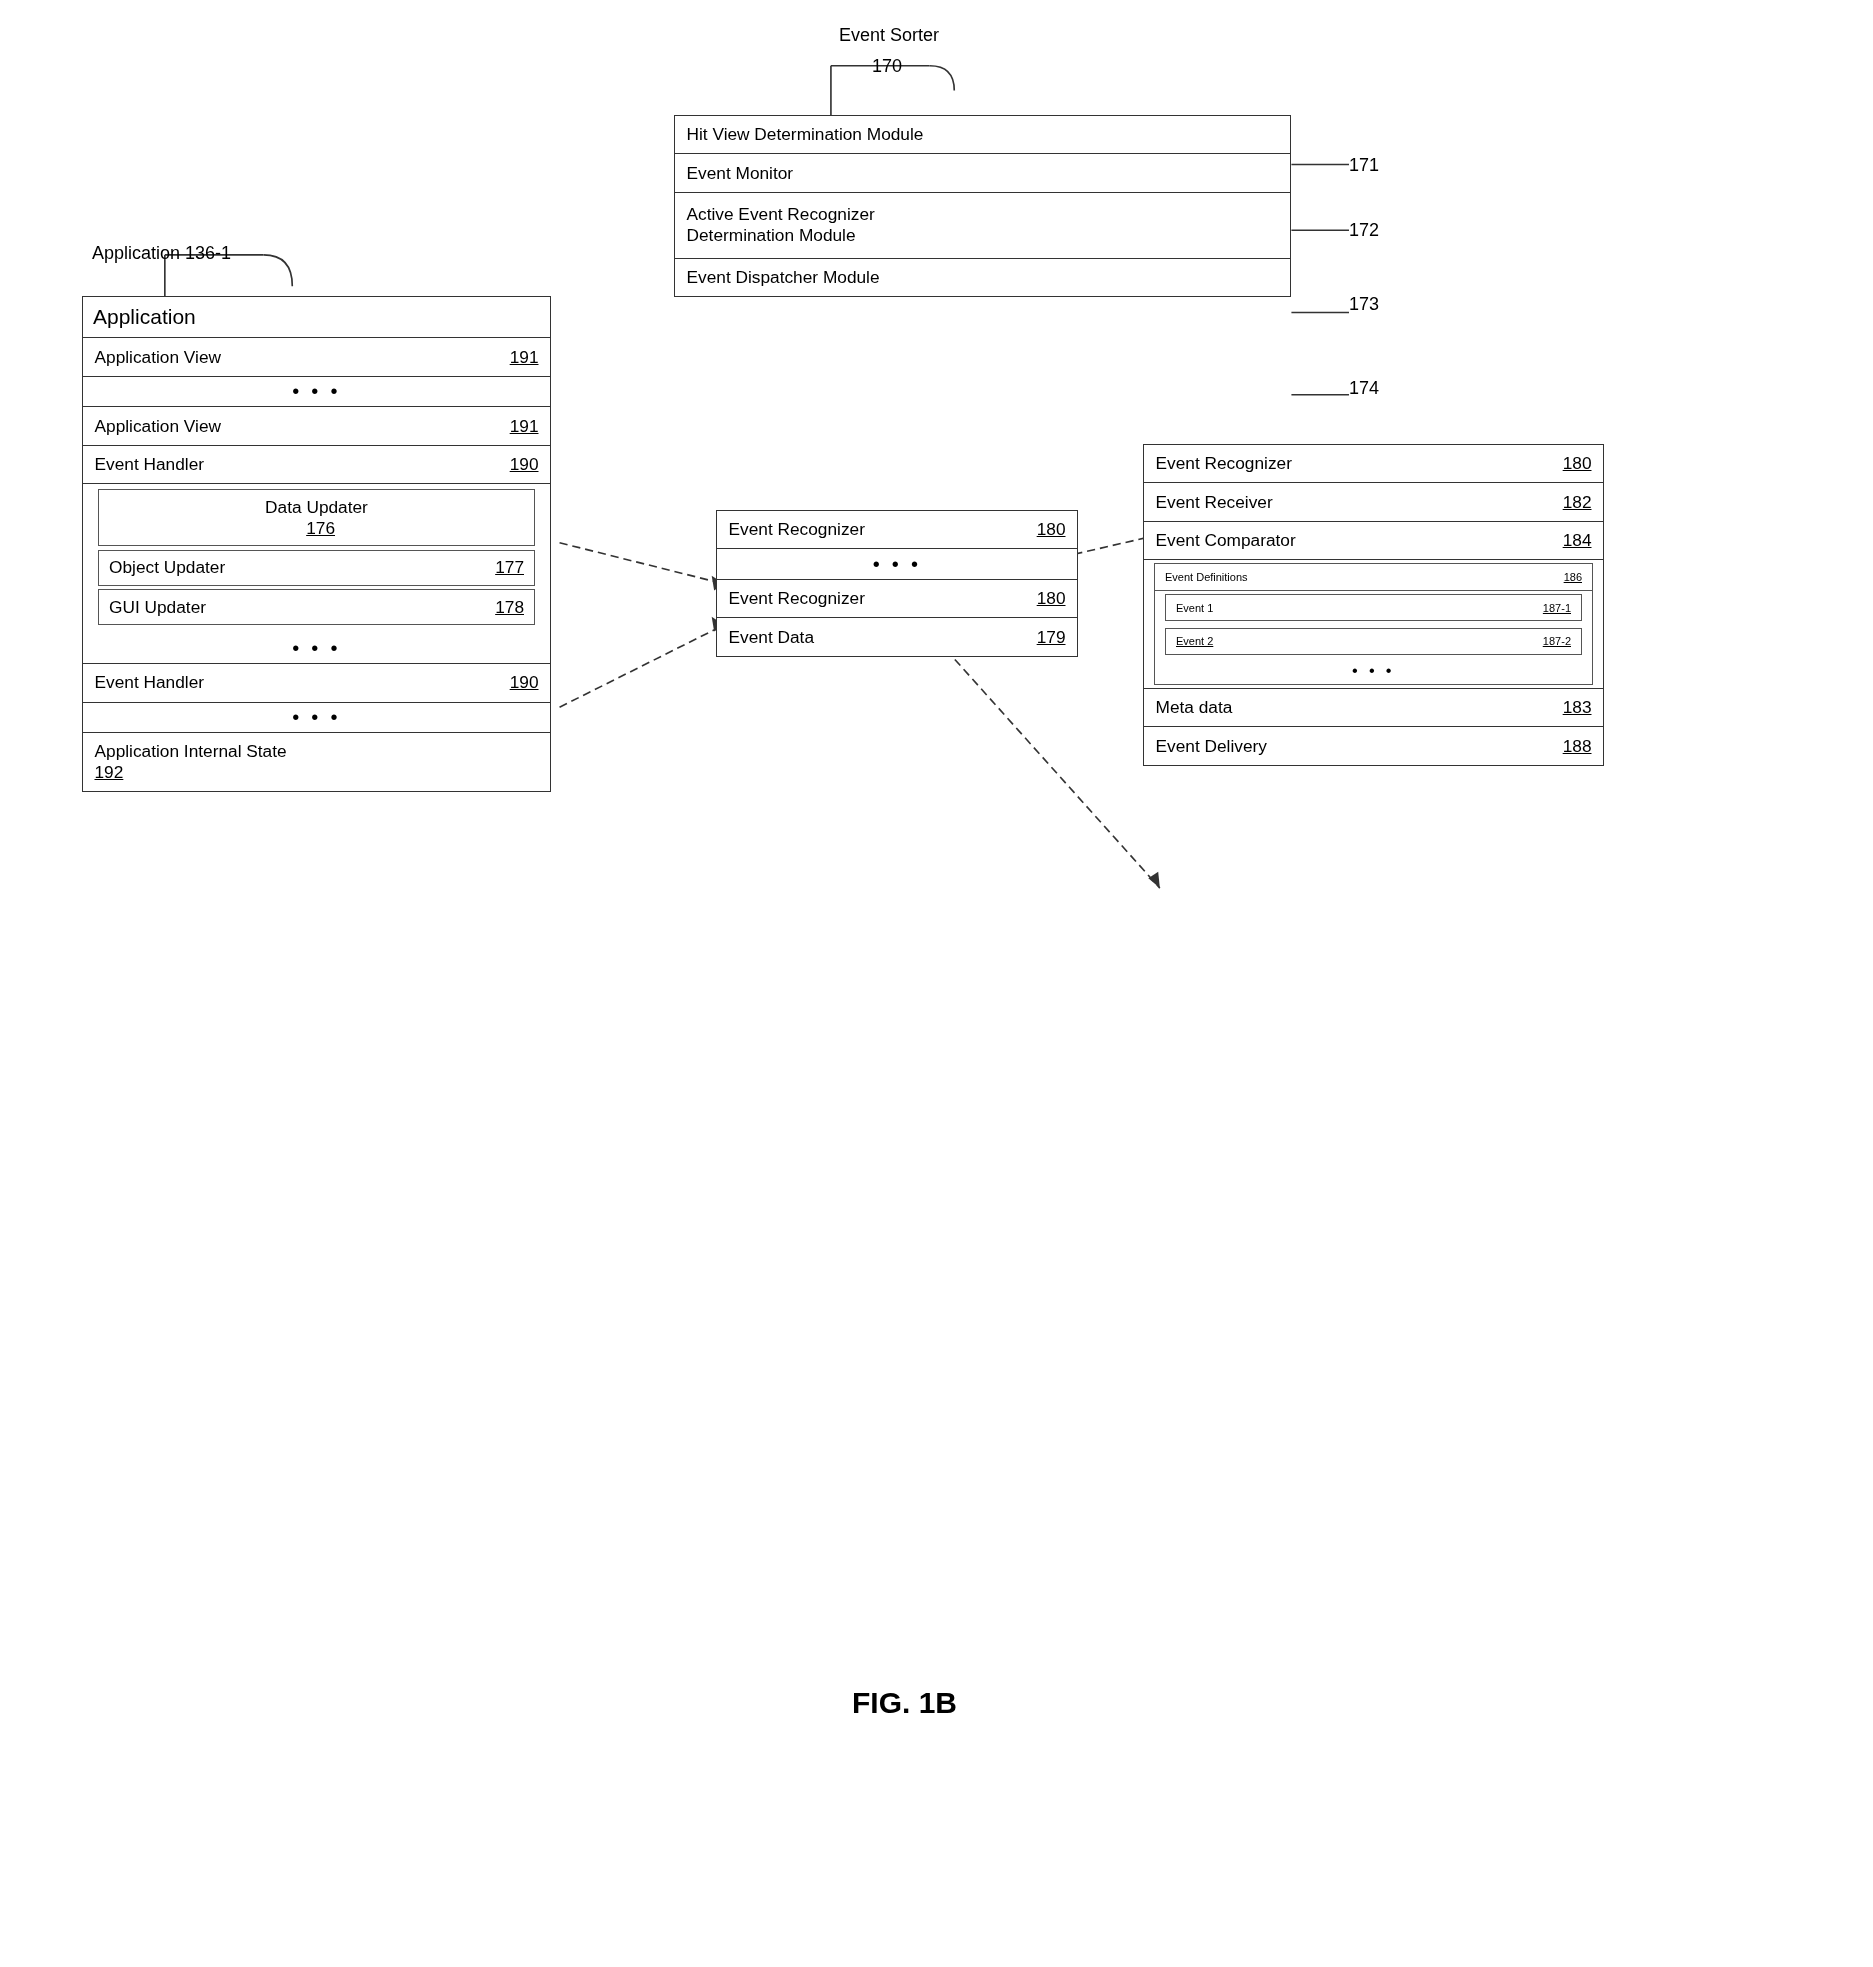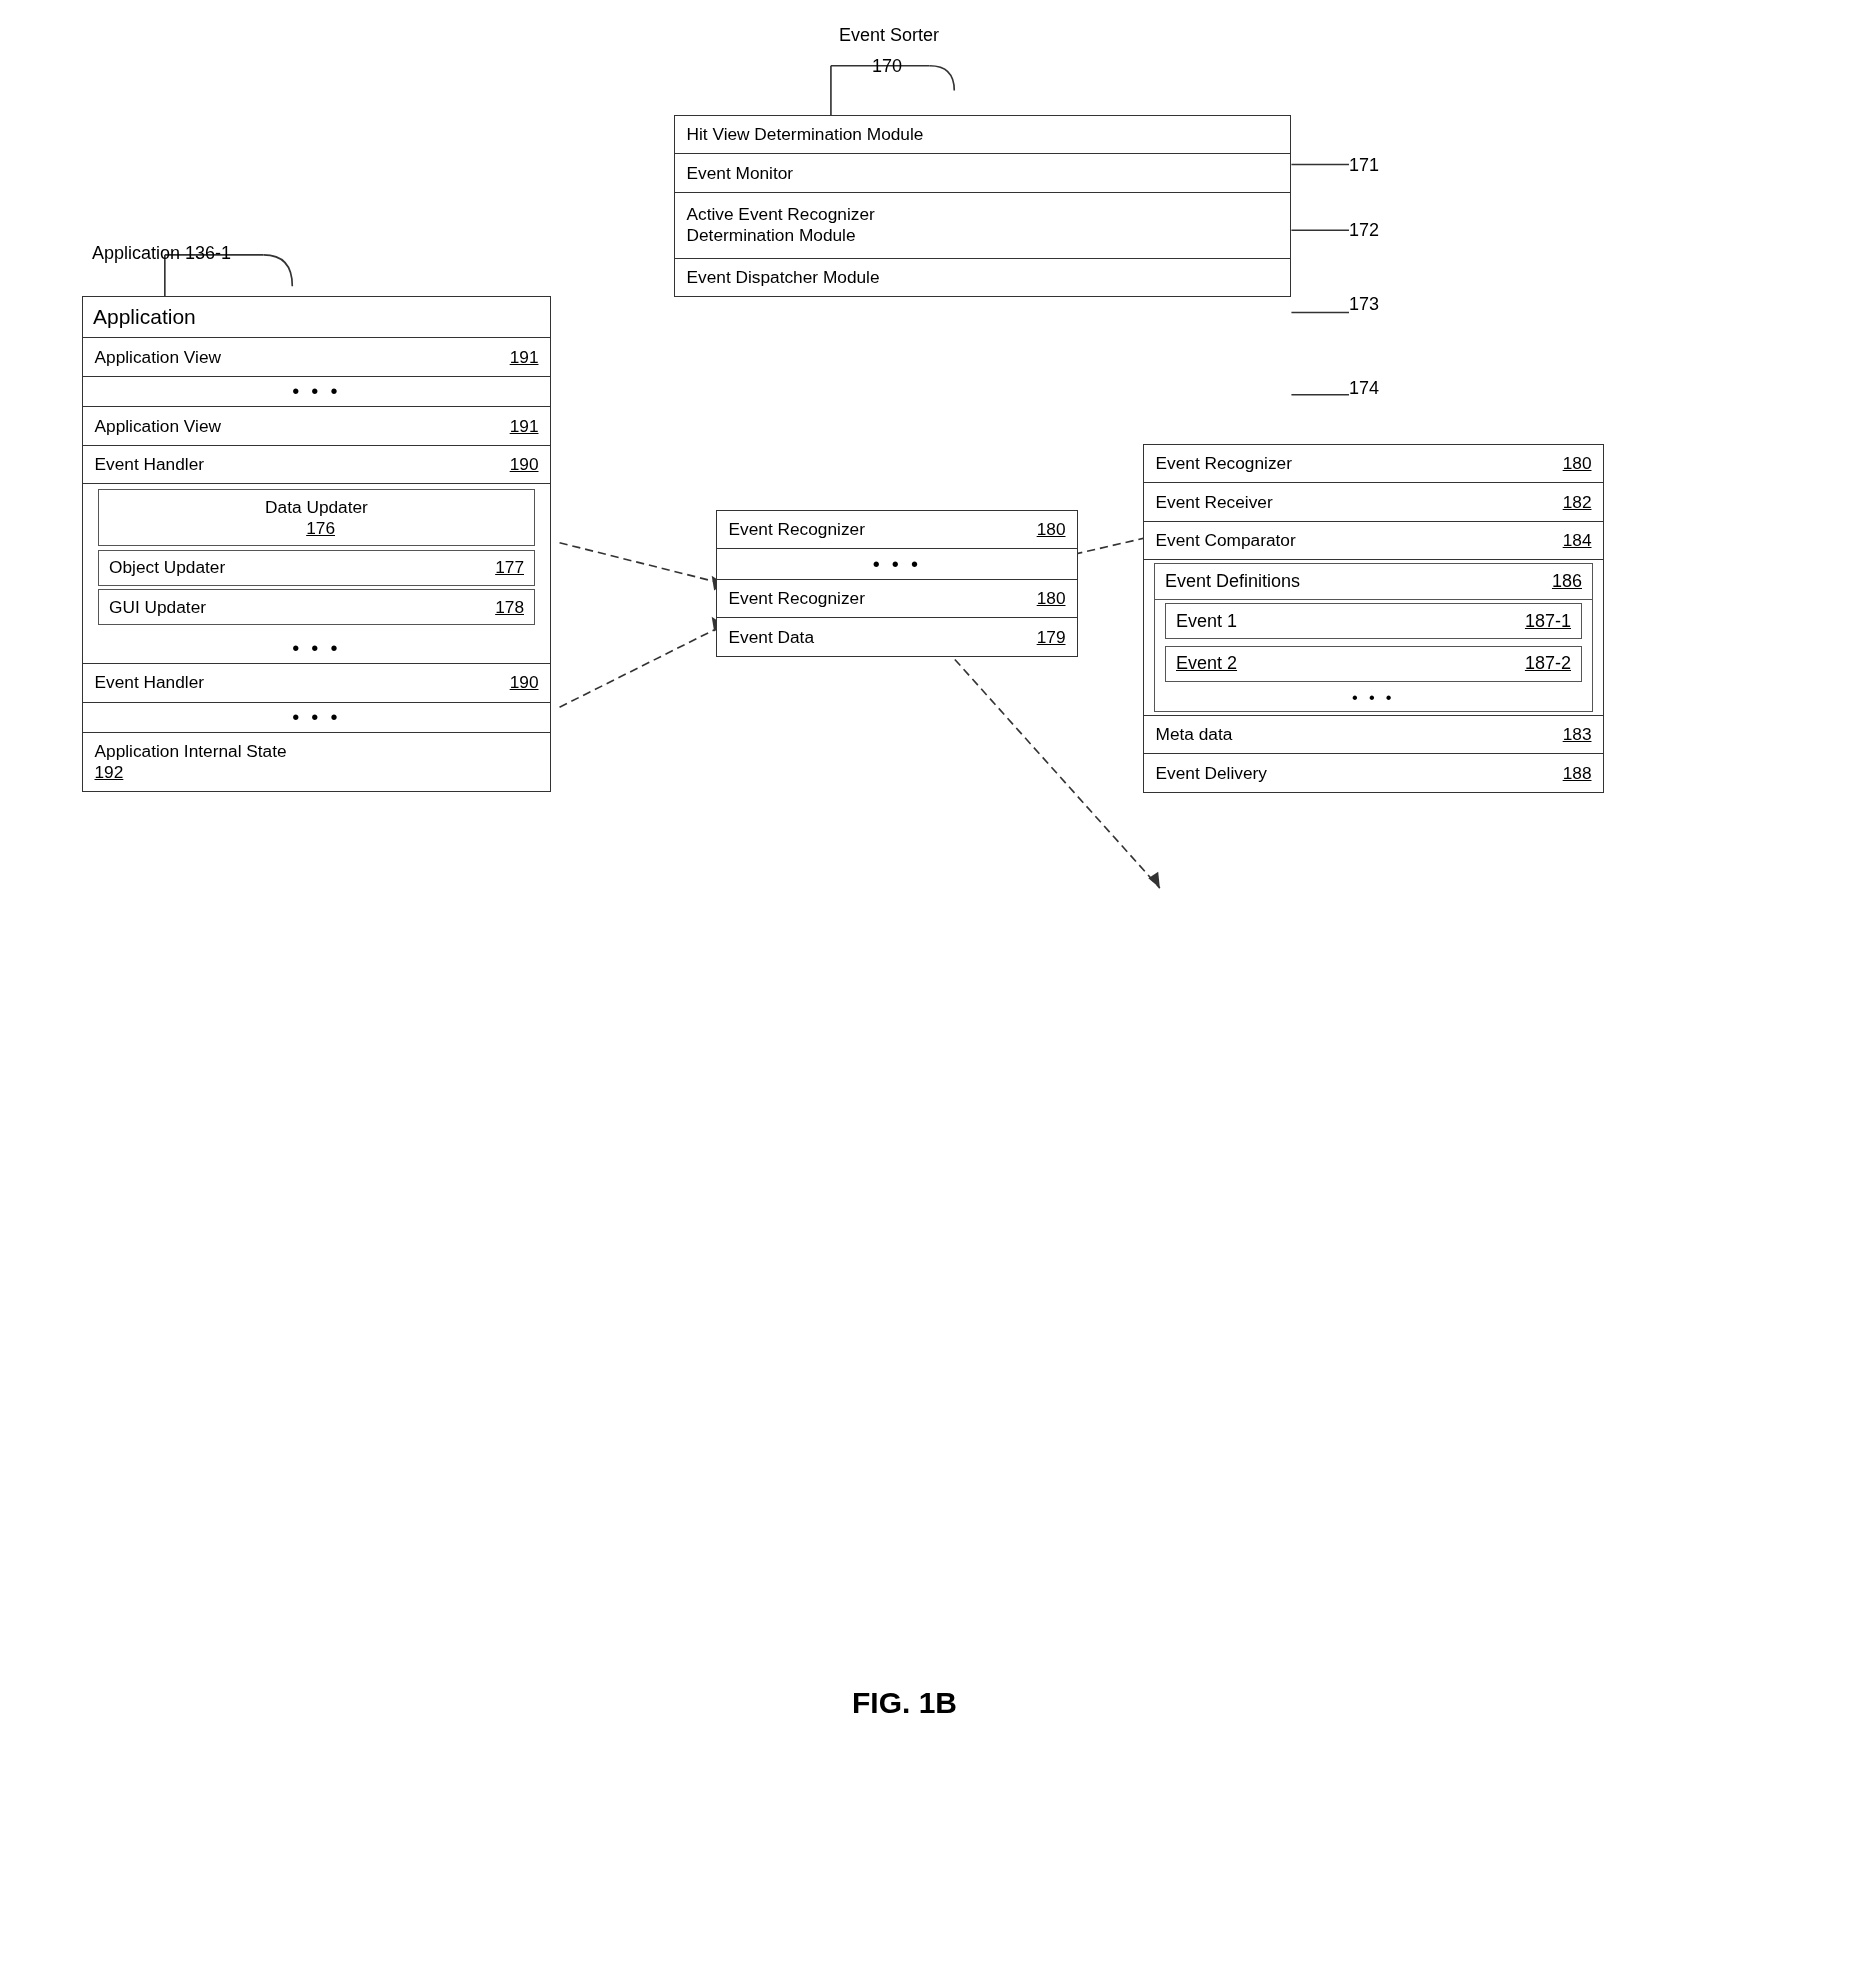--- a/index.html
+++ b/index.html
@@ -74,21 +74,21 @@
     
     .connector-svg {
       position: absolute;
       top: 0; left: 0;
       width: 1874px;
       height: 1967px;
       pointer-events: none;
     }
 
     .nested-row {
-      font-size: 18px;
+      font-size: 11px;
       padding: 6.6px 10px;
       border-bottom: 0.8px solid #555;
       display: flex;
       align-items: center;
       justify-content: space-between;
     }
 
     .nested-row:last-child {
       border-bottom: none;
     }

